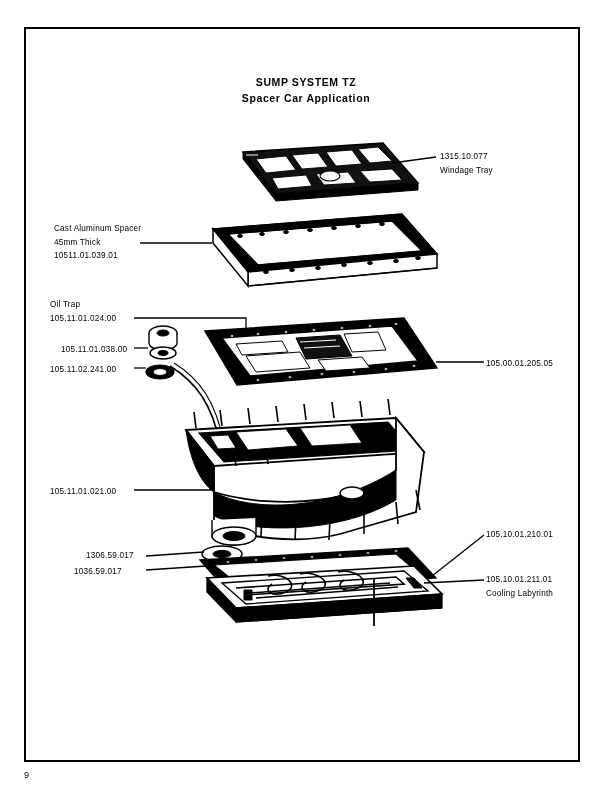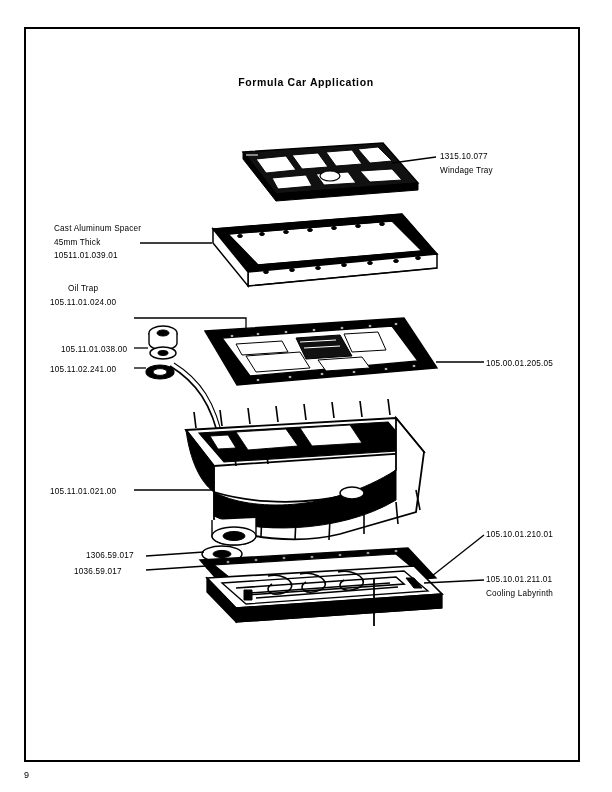--- a/index.html
+++ b/index.html
@@ -327,35 +327,36 @@
       <path d="M146,556 L204,552"></path>
 
       <path d="M146,570 L206,566"></path>
 
       <path d="M424,583 L484,580"></path>
     </g>
   </g>
 </svg>
 
 <div class="title-block">
-  <div class="title-sub">Formula Car  Application</div>
+  <div class="title-main">SUMP SYSTEM TZ</div>
+  <div class="title-sub">Spacer Car  Application</div>
 </div>
 
 <div class="label" style="left:440px; top:150px;">
   <span class="ln">1315.10.077</span>
   <span class="ln">Windage Tray</span>
 </div>
 
 <div class="label" style="left:54px; top:222px;">
   <span class="ln">Cast Aluminum Spacer</span>
   <span class="ln">45mm Thick</span>
   <span class="ln">10511.01.039.01</span>
 </div>
 
-<div class="label" style="left:50px; top:282px;text-align:center;">
+<div class="label" style="left:50px; top:298px;">
   <span class="ln">Oil Trap</span>
   <span class="ln">105.11.01.024.00</span>
 </div>
 
 <div class="label" style="left:61px; top:343px;">
   <span class="ln">105.11.01.038.00</span>
 </div>
 
 <div class="label" style="left:50px; top:363px;">
   <span class="ln">105.11.02.241.00</span>

